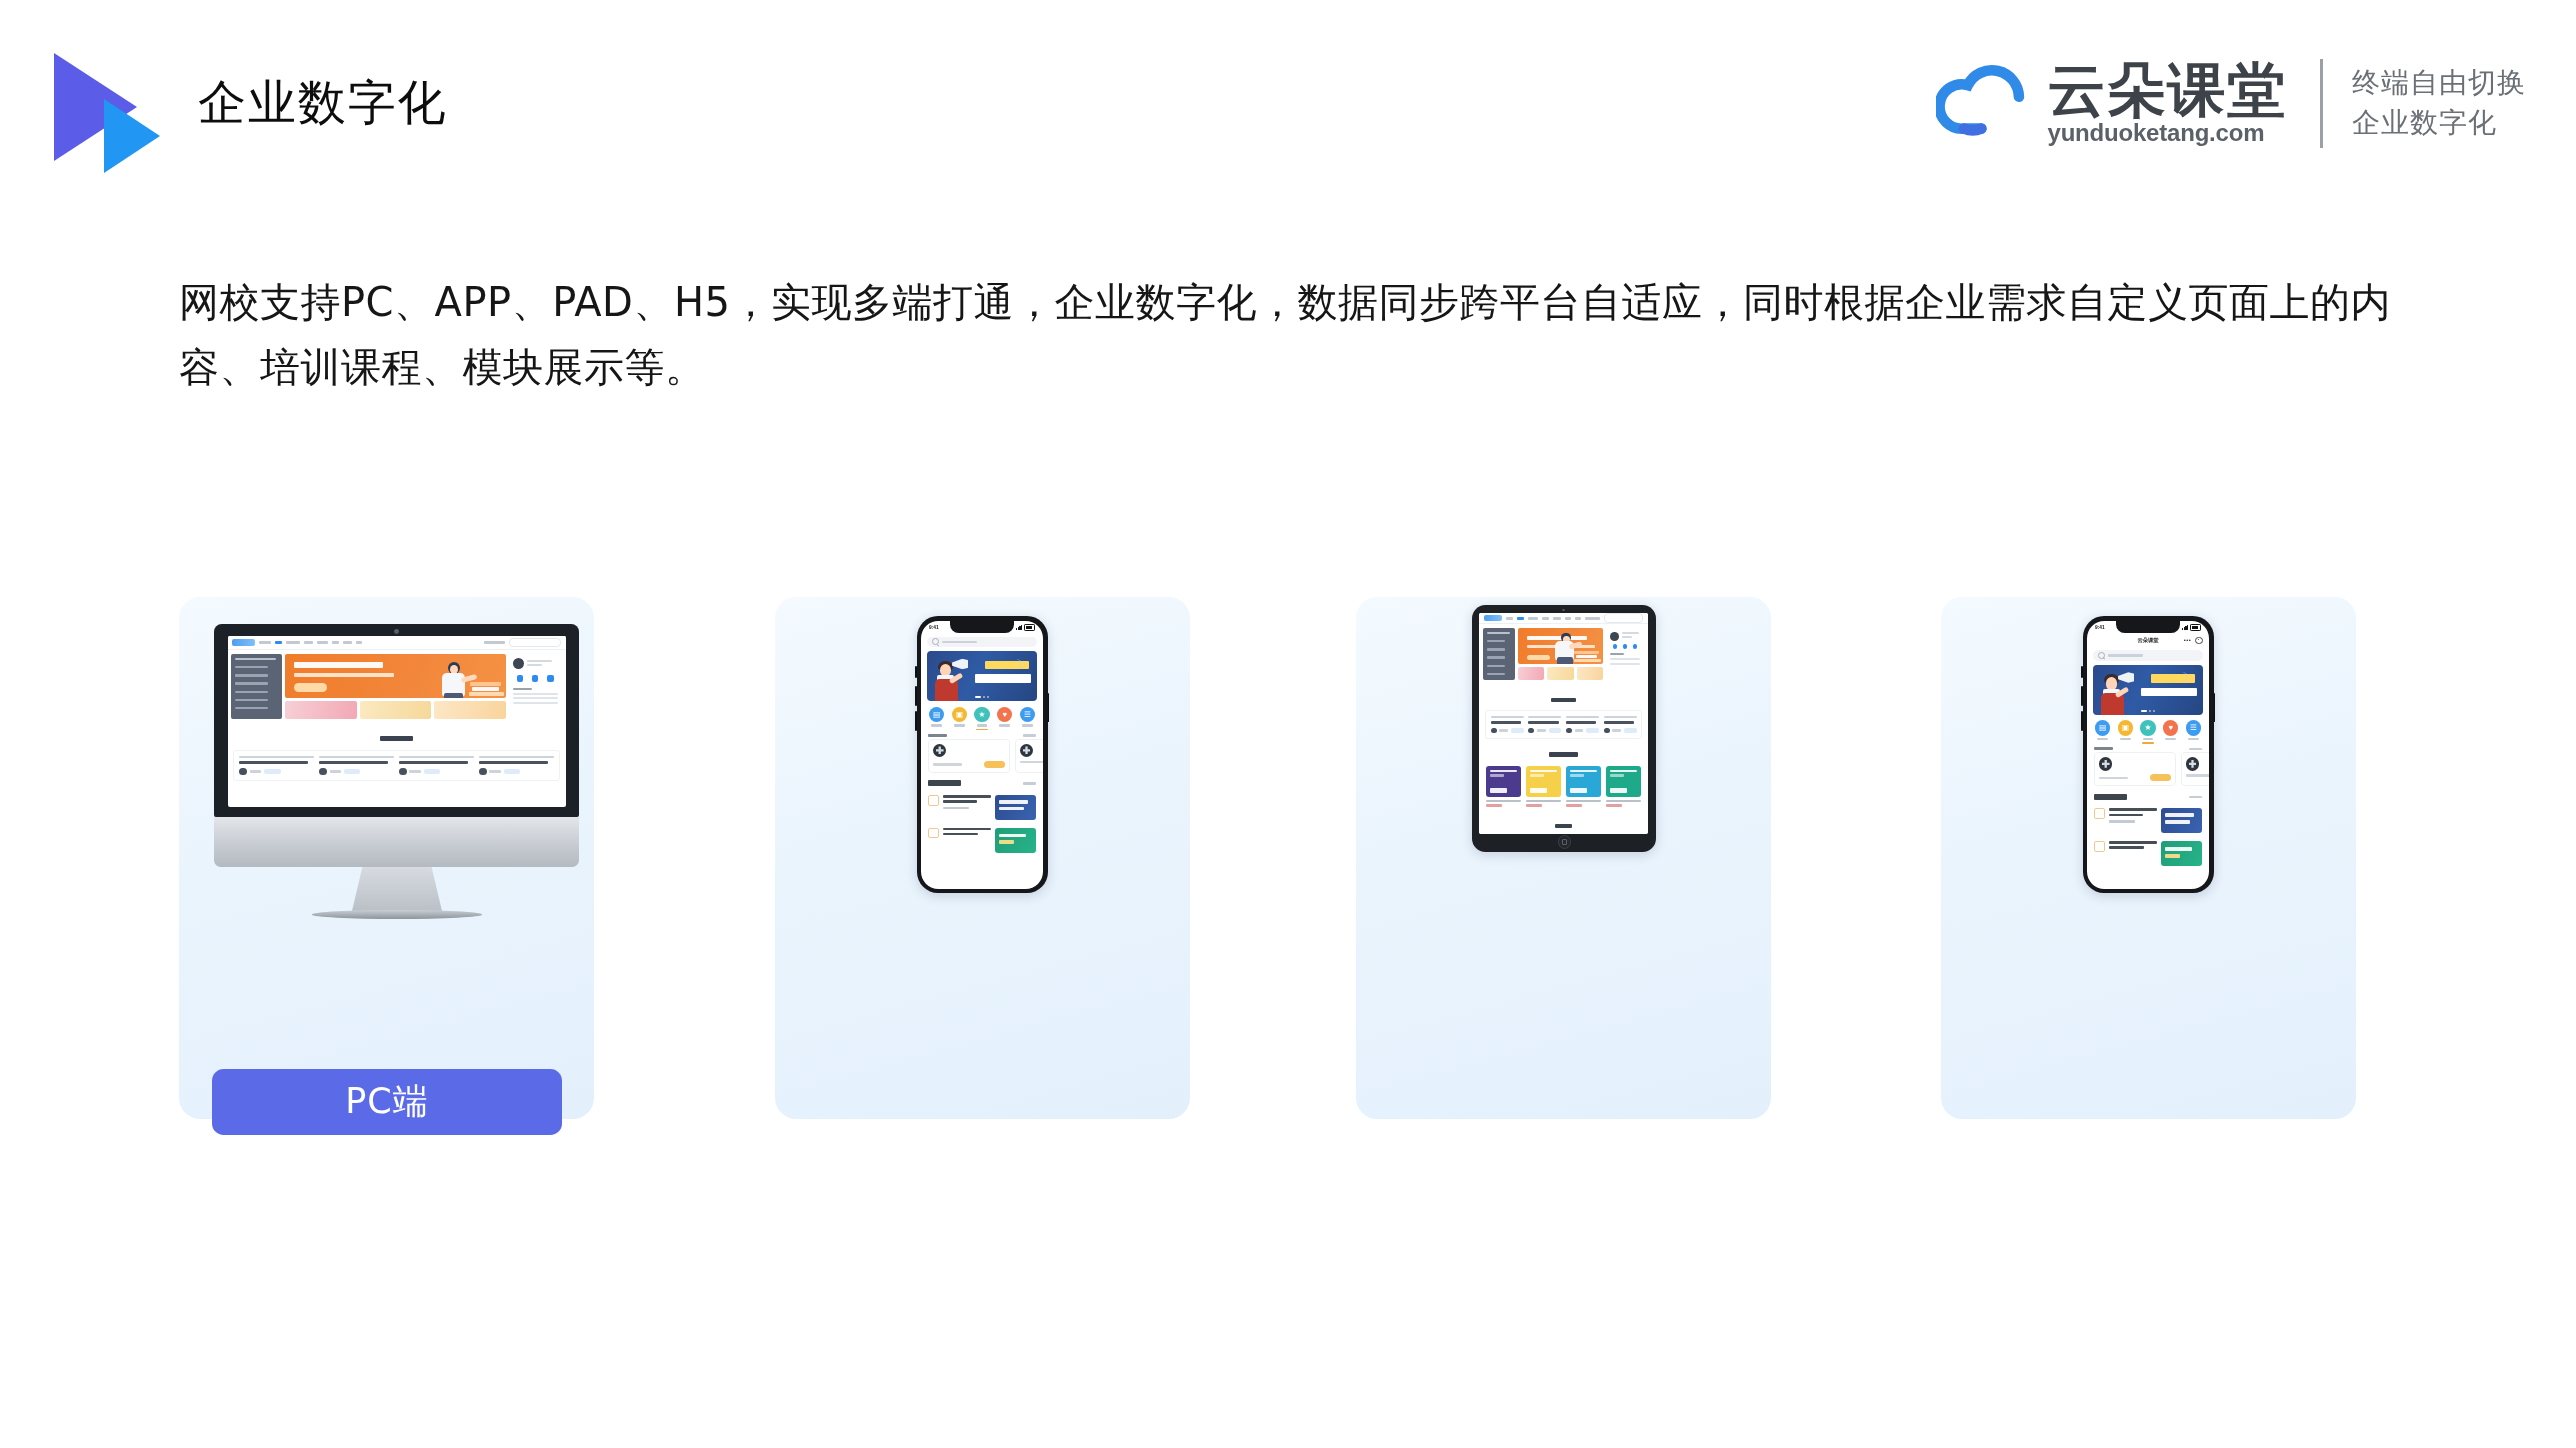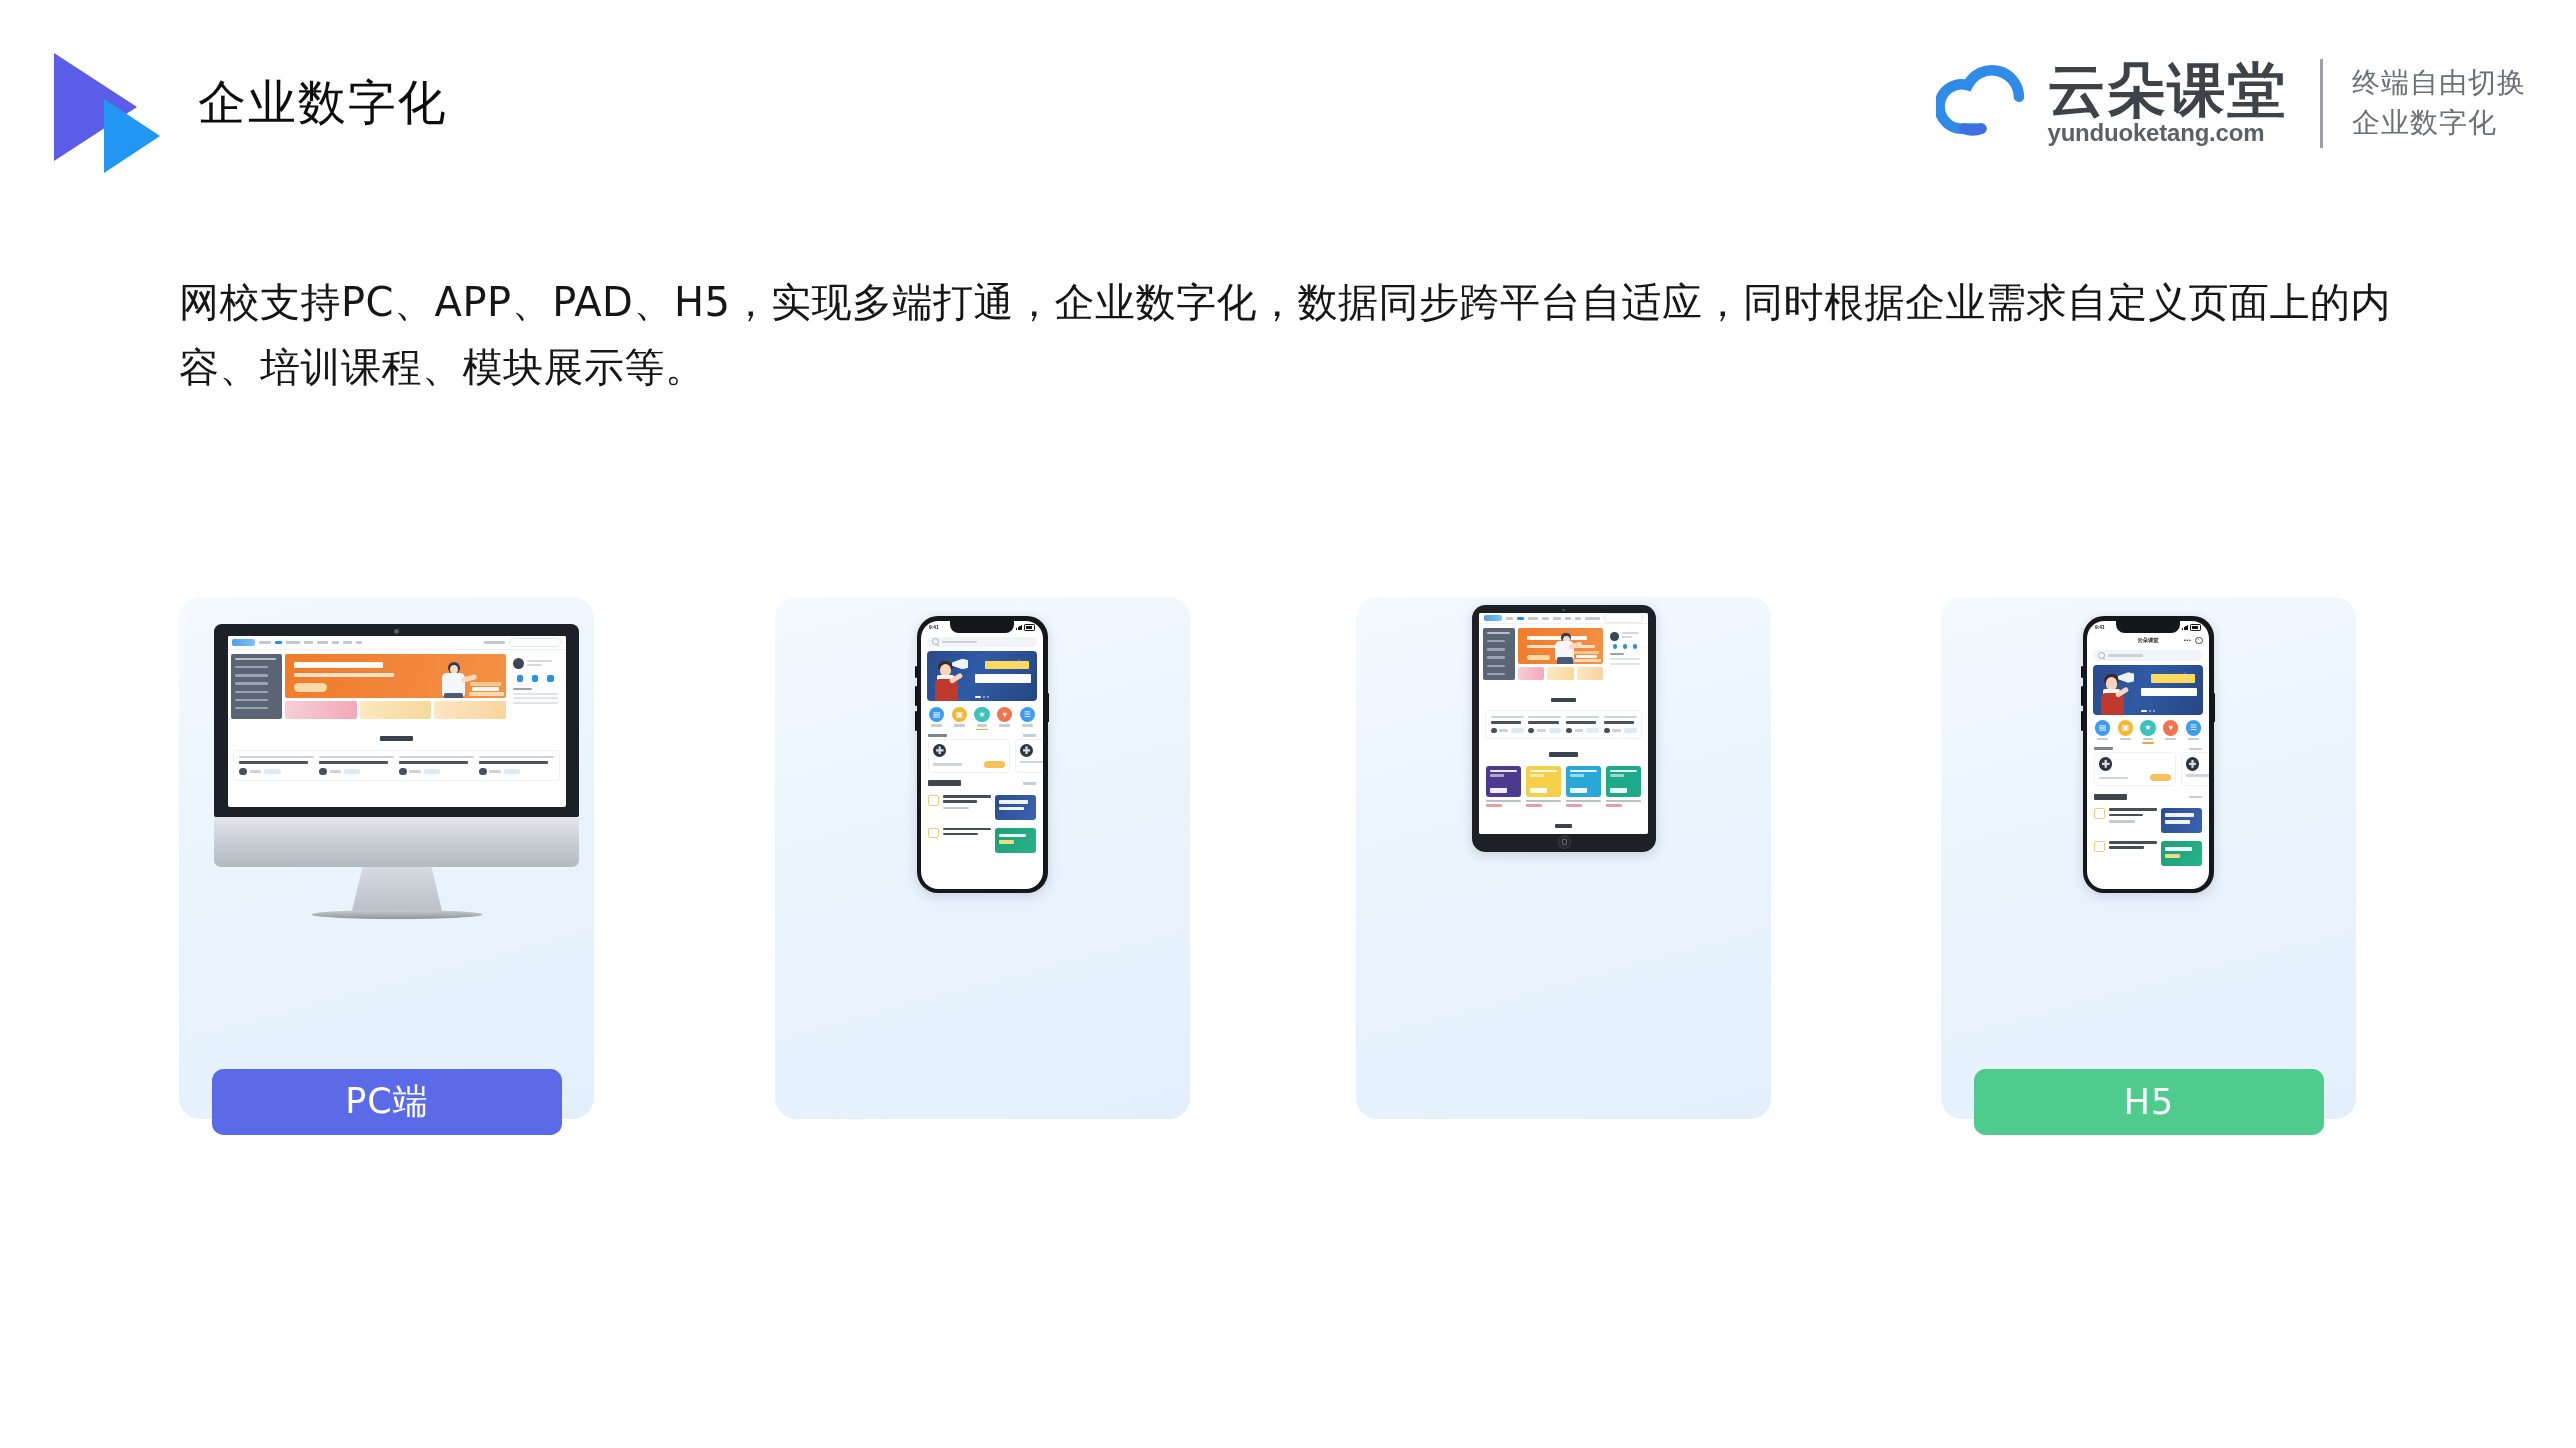--- a/index.html
+++ b/index.html
@@ -821,17 +821,16 @@
               <span class="bd"><i></i><i style="width:74%"></i><span class="tg" style="width:23px"></span></span>
               <span class="thumb g">
                   <i style="top:5.8px;width:27px"></i>
                   <i style="top:12.6px;width:15.5px;background:#ffe08a"></i>
                 </span>
             </div>
           </div>
         </div>
       </div>
     </div>
-    <div class="cta" style="background:#4ecb8d">H5</div>
   </div>
 
 </div>
 
 
 </body></html>

